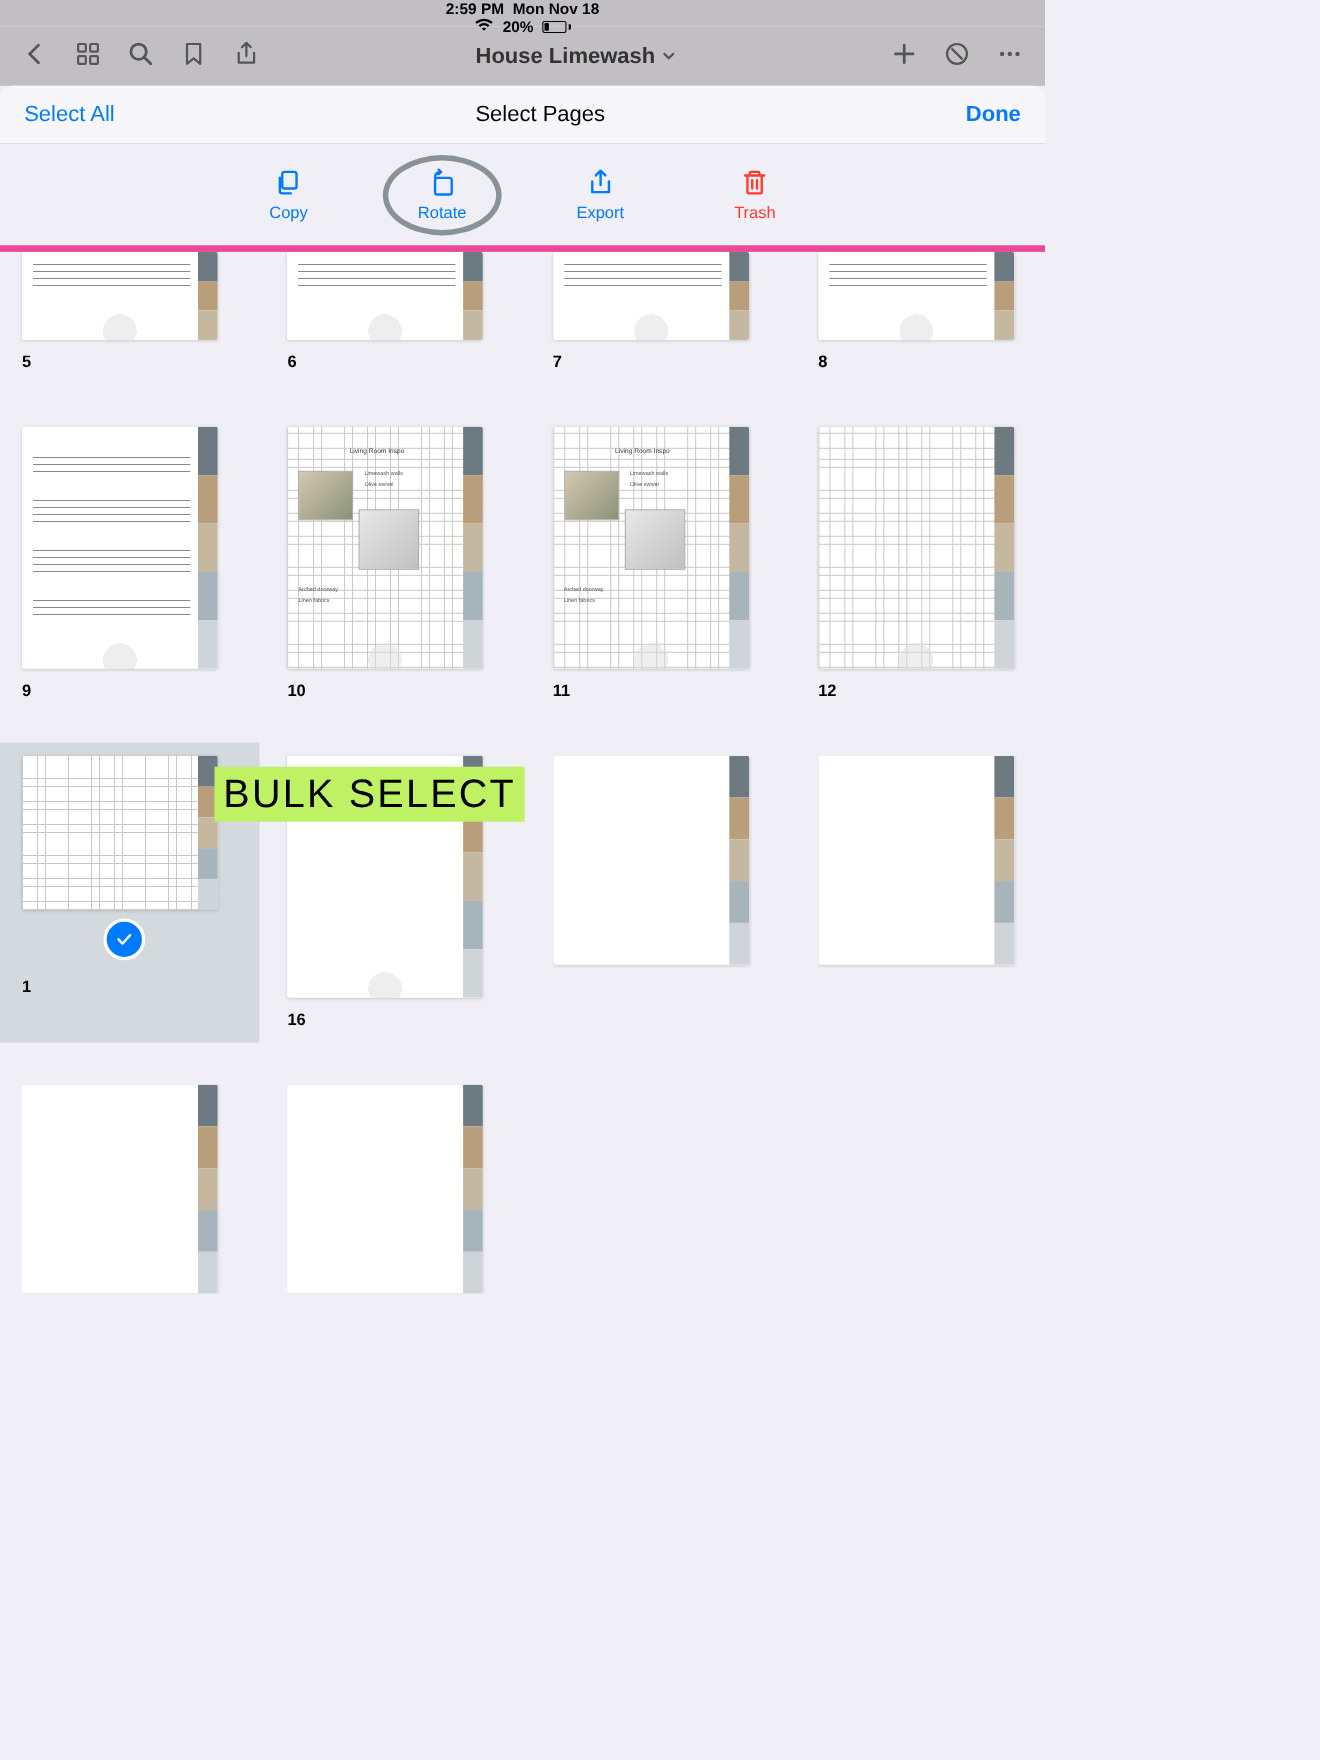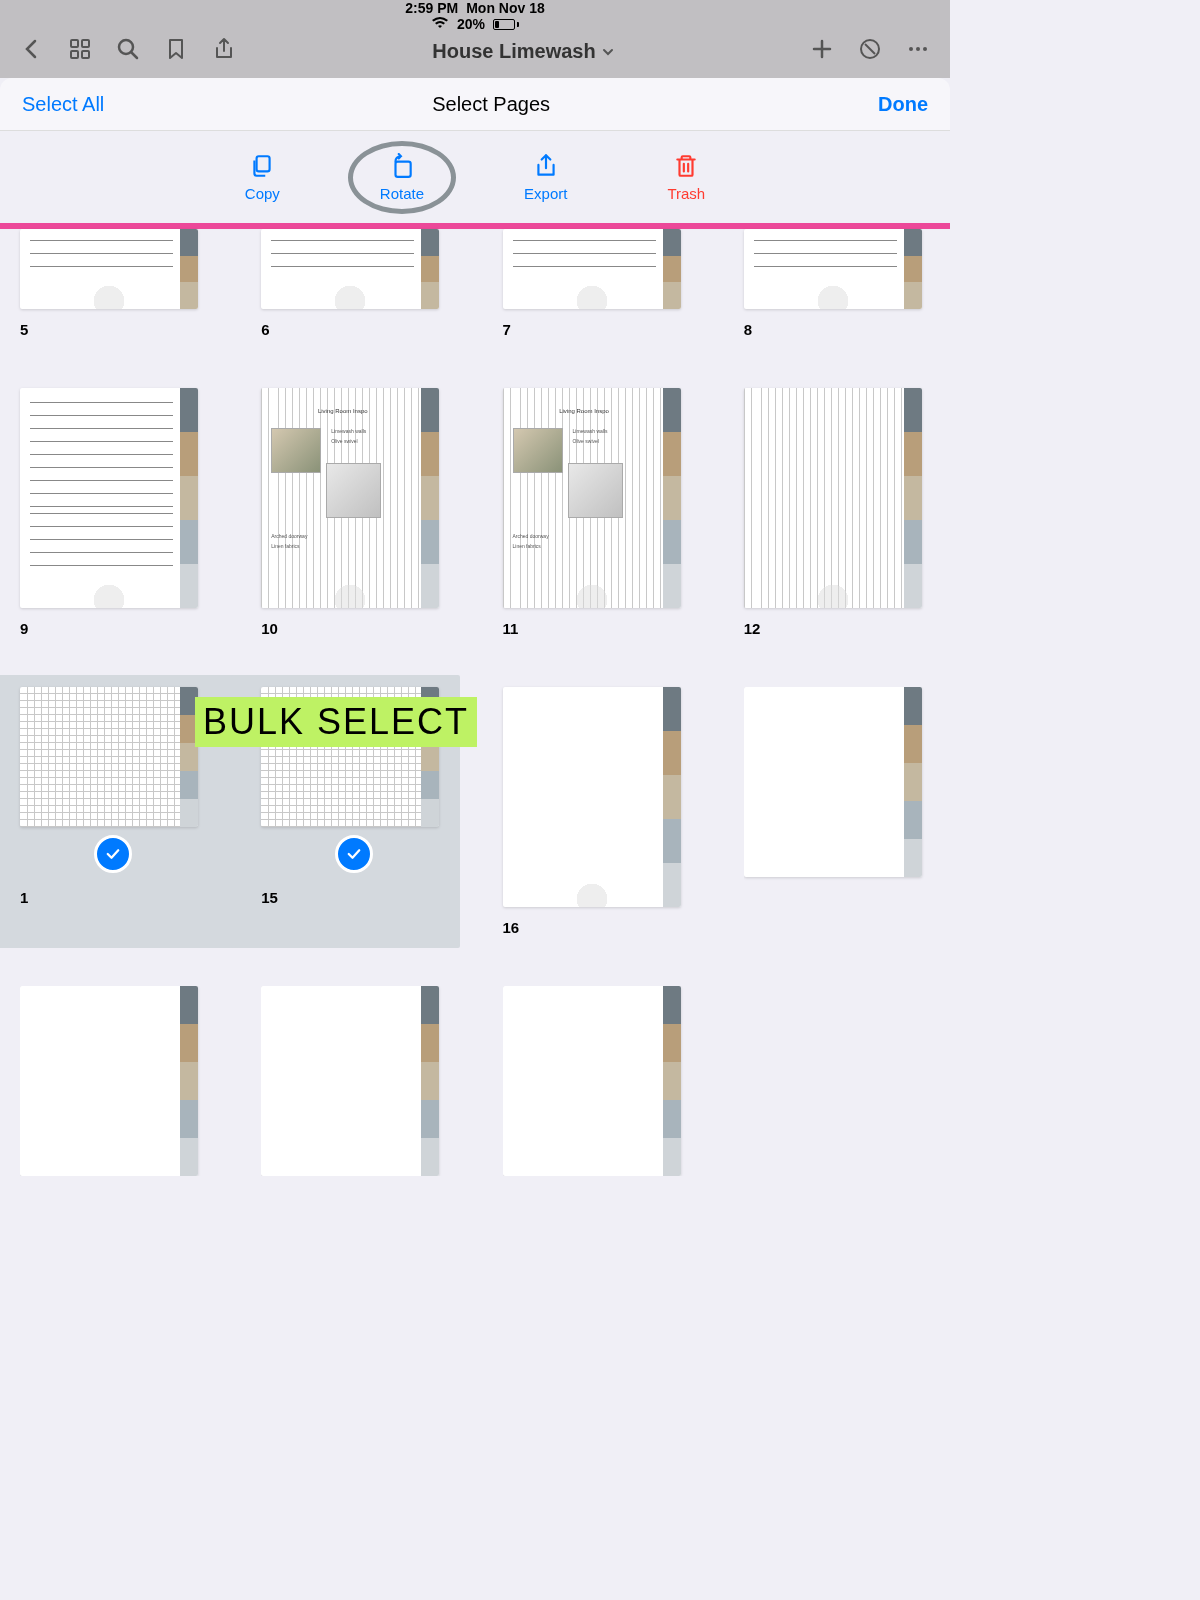--- a/index.html
+++ b/index.html
@@ -551,38 +551,20 @@
           </div>
         </div>
       <div class="checkmark">
           <svg viewBox="0 0 24 24">
             <path d="M5 12 L10 17 L19 7" stroke="#fff" stroke-width="3" fill="none" stroke-linecap="round" stroke-linejoin="round"></path>
           </svg>
         </div>
       <div class="page-num" style="margin-top:62px;">1</div>
     </div>
     <div class="page-cell">
-      <div class="selection-bg" style="left:-30px;right:-12px;top:-12px;bottom:-12px;"></div>
-      <div class="page-thumb grid-landscape">
-          <div class="side-tabs">
-            <div class="tab"></div>
-            <div class="tab"></div>
-            <div class="tab"></div>
-            <div class="tab"></div>
-            <div class="tab"></div>
-          </div>
-        </div>
-      <div class="checkmark">
-          <svg viewBox="0 0 24 24">
-            <path d="M5 12 L10 17 L19 7" stroke="#fff" stroke-width="3" fill="none" stroke-linecap="round" stroke-linejoin="round"></path>
-          </svg>
-        </div>
-      <div class="page-num" style="margin-top:62px;">15</div>
-    </div>
-    <div class="page-cell">
       <div class="page-thumb blank-tabs">
           <div class="side-tabs">
             <div class="tab"></div>
             <div class="tab"></div>
             <div class="tab"></div>
             <div class="tab"></div>
             <div class="tab"></div>
           </div>
           <div class="watermark"></div>
         </div>

